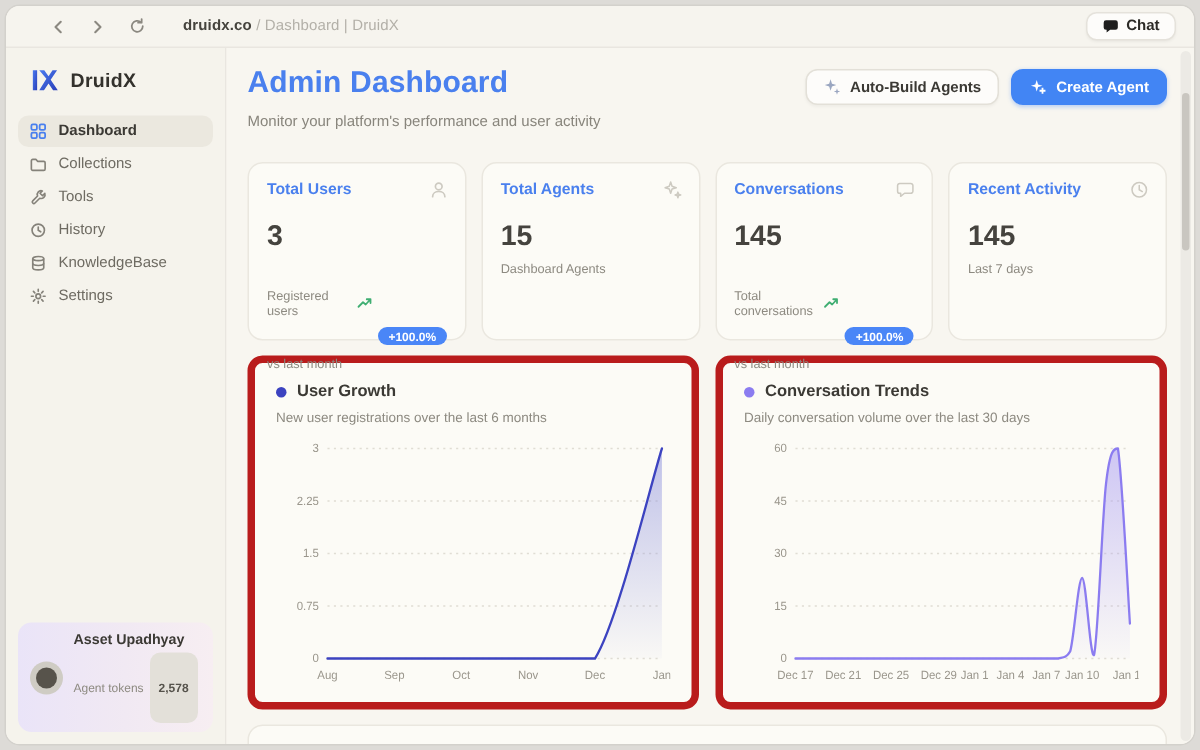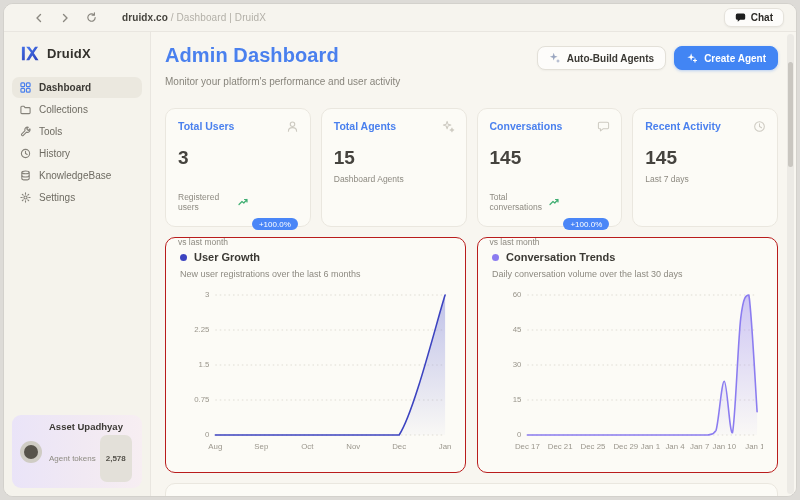--- a/index.html
+++ b/index.html
@@ -67,25 +67,25 @@
   .btn-primary { background:var(--accent); border:1px solid var(--accent); color:#fff; box-shadow:0 1px 3px rgba(66,133,244,.35); }
   
   .stats-row { display:grid; grid-template-columns:repeat(4,1fr); gap:10px; margin-top:21px; }
   .stat-card { background:#fcfbf6; border:1px solid #eae7df; border-radius:10px; padding:11px 12px; height:119px; position:relative; }
   .stat-title { font-size:10.5px; font-weight:700; color:var(--title-blue); }
   .stat-icon { position:absolute; top:11px; right:11px; color:#cdcac1; display:flex; }
   .stat-value { font-size:19px; font-weight:700; color:#45433e; margin-top:15px; }
   .stat-subrow { display:flex; align-items:center; gap:4px; margin-top:5px; }
   .stat-sub { font-size:8.5px; color:#8d8a81; flex:1; }
   .trend-icon { display:flex; color:var(--trend-green); }
-  .stat-badge { font-size:8px; font-weight:400; color:#fff; background:var(--badge-bg); border-radius:8px; padding:1.5px 7px;margin-top:44px; }
+  .stat-badge { font-size:8px; font-weight:700; color:#fff; background:var(--badge-bg); border-radius:8px; padding:1.5px 7px;margin-top:44px; }
   .stat-footnote { font-size:8.5px; color:#8d8a81; margin-top:7px; }
   
   .charts-row { display:grid; grid-template-columns:1fr 1fr; gap:11px; margin-top:10px; }
-  .chart-card { background:#fcfbf6; border:1px solid #b91c1c; border-radius:10px; padding:13px 14px 8px; height:236px; }
+  .chart-card { background:#fcfbf6; border:5px solid #b91c1c; border-radius:10px; padding:13px 14px 8px; height:236px; }
   .chart-header { display:flex; align-items:center; gap:7px; }
   .chart-dot { width:7px; height:7px; border-radius:50%; flex:0 0 7px; }
   .chart-title { font-size:11px; font-weight:700; color:#3b3934; }
   .chart-subtitle { font-size:9px; color:#8d8a81; margin-top:6px; }
   .chart-svg { width:100%; height:172px; margin-top:6px; display:block; }
   
   .agent-card { background:#fcfbf6; border:1px solid #eae7df; border-radius:10px; padding:14px; height:70px; margin-top:10px; }
   
   .scrollbar-track { position:absolute; top:2px; right:2px; bottom:2px; width:7px; background:#eceae5; border-radius:4px; }
   .scrollbar-thumb { position:absolute; top:28px; right:1px; width:5px; height:105px; background:#c9c6c0; border-radius:3px; cursor:grab; }

